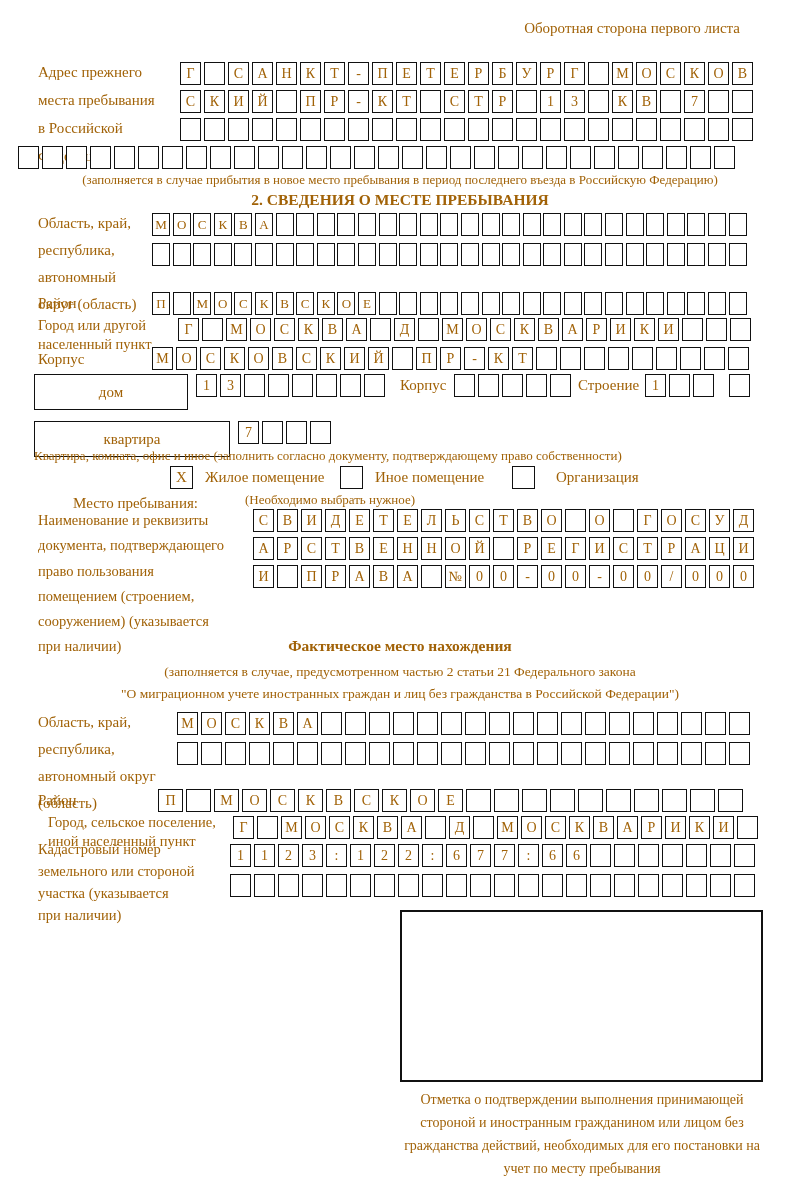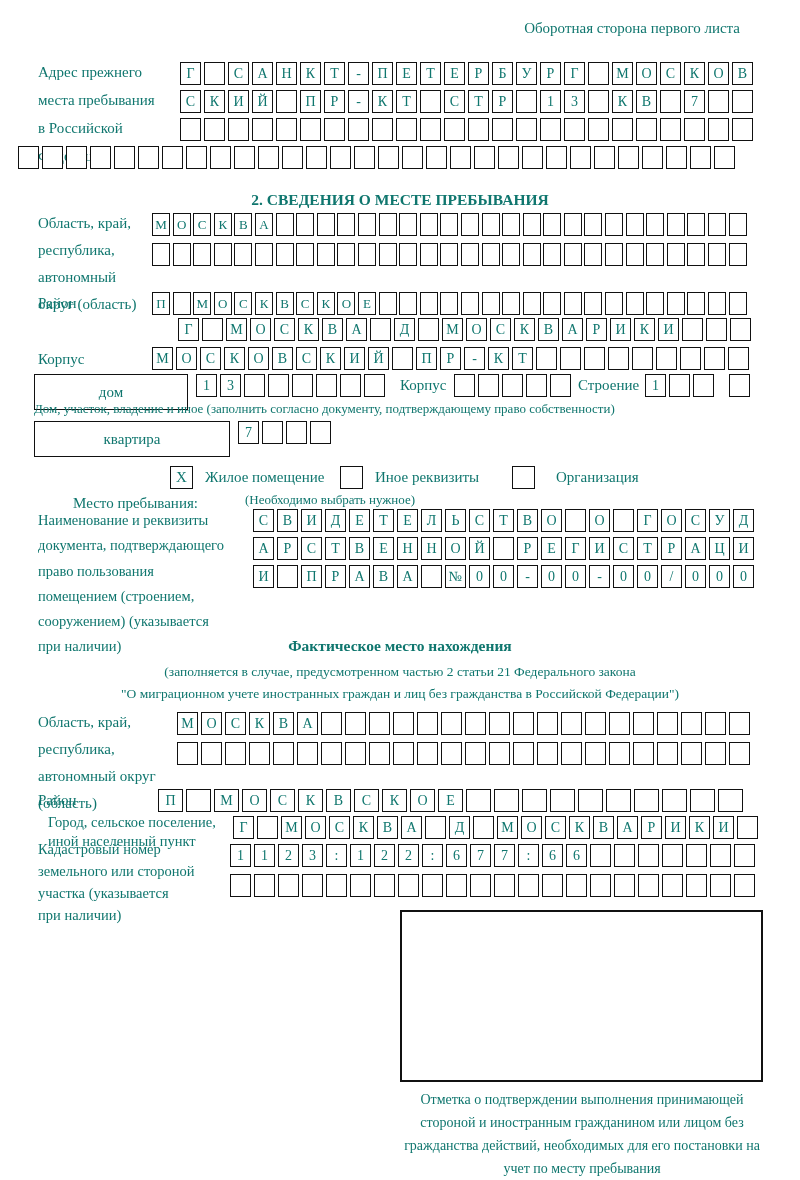--- a/index.html
+++ b/index.html
@@ -1,18 +1,18 @@
 <!DOCTYPE html>
 <html><head>
 <meta charset="utf-8">
 <style>
   html,body{margin:0;padding:0;background:#fff;}
   .page{
     position:relative;width:800px;height:1180px;background:#fff;
-    font-family:"Liberation Serif","DejaVu Serif",serif;color:#0f766e;overflow:hidden;
+    font-family:"Liberation Serif","DejaVu Serif",serif;color:#a16207;overflow:hidden;
   }
   .abs{position:absolute;}
   .lbl{font-size:15px;line-height:28px;white-space:pre-line;}
   .lbl2{font-size:14.5px;line-height:19px;white-space:pre-line;}
   .note{font-size:13px;}
   .center{width:100%;text-align:center;}
   .bold{font-weight:bold;}
   .cellrow{display:flex;gap:3px;}
   .cell{
     box-sizing:border-box;width:21px;height:23px;border:1.6px solid #111;
@@ -147,20 +147,21 @@
       <span class="cell"></span>
       <span class="cell"></span>
       <span class="cell"></span>
       <span class="cell"></span>
       <span class="cell"></span>
       <span class="cell"></span>
       <span class="cell"></span>
       <span class="cell"></span>
       <span class="cell"></span>
     </div>
+  <div class="abs center note" style="top:172px;left:0;">(заполняется в случае прибытия в новое место пребывания в период последнего въезда в Российскую Федерацию)</div>
 
   <div class="abs center bold" style="top:191px;left:0;font-size:15.5px;">2. СВЕДЕНИЯ О МЕСТЕ ПРЕБЫВАНИЯ</div>
 
   <div class="abs lbl" style="left:38px;top:210px;line-height:27px;">Область, край,
 республика,
 автономный
 округ (область)</div>
   <div class="abs cellrow sm" style="left:152px;top:213px;">
       <span class="cell">М</span>
       <span class="cell">О</span>
@@ -250,20 +251,22 @@
       <span class="cell"></span>
       <span class="cell"></span>
       <span class="cell"></span>
       <span class="cell"></span>
       <span class="cell"></span>
       <span class="cell"></span>
       <span class="cell"></span>
       <span class="cell"></span>
     </div>
 
+  <div class="abs lbl2" style="left:38px;top:316px;">Город или другой
+населенный пункт</div>
   <div class="abs cellrow" style="left:178px;top:318px;">
       <span class="cell">Г</span>
       <span class="cell"></span>
       <span class="cell">М</span>
       <span class="cell">О</span>
       <span class="cell">С</span>
       <span class="cell">К</span>
       <span class="cell">В</span>
       <span class="cell">А</span>
       <span class="cell"></span>
@@ -334,35 +337,35 @@
     </div>
   <div class="abs" style="left:578px;top:377px;font-size:15px;">Строение</div>
   <div class="abs cellrow" style="left:645px;top:374px;">
       <span class="cell">1</span>
       <span class="cell"></span>
       <span class="cell"></span>
     </div>
   <div class="abs cellrow" style="left:729px;top:374px;">
       <span class="cell"></span>
     </div>
-  <div class="abs note" style="left:34px;top:401px;">Дом, участок, владение и иное (заполнить согласно документу, подтверждающему право собственности)</div>
 
   <div class="abs labelbox" style="left:34px;top:421px;width:196px;">квартира</div>
   <div class="abs cellrow" style="left:238px;top:421px;">
       <span class="cell">7</span>
       <span class="cell"></span>
       <span class="cell"></span>
       <span class="cell"></span>
     </div>
+  <div class="abs note" style="left:34px;top:448px;">Квартира, комната, офис и иное (заполнить согласно документу, подтверждающему право собственности)</div>
 
   <div class="abs" style="left:38px;top:495px;font-size:15px;margin-left:35px;">Место пребывания:</div>
   <div class="abs chk" style="left:170px;top:466px;">X</div>
   <div class="abs" style="left:205px;top:469px;font-size:15px;">Жилое помещение</div>
   <div class="abs chk" style="left:340px;top:466px;"></div>
-  <div class="abs" style="left:375px;top:469px;font-size:15px;">Иное реквизиты</div>
+  <div class="abs" style="left:375px;top:469px;font-size:15px;">Иное помещение</div>
   <div class="abs chk" style="left:512px;top:466px;"></div>
   <div class="abs" style="left:556px;top:469px;font-size:15px;">Организация</div>
   <div class="abs note" style="left:130px;top:492px;width:400px;text-align:center;">(Необходимо выбрать нужное)</div>
 
   <div class="abs" style="left:38px;top:508px;font-size:14.5px;line-height:25.3px;white-space:pre-line;">Наименование и реквизиты
 документа, подтверждающего
 право пользования
 помещением (строением,
 сооружением) (указывается
 при наличии)</div>

